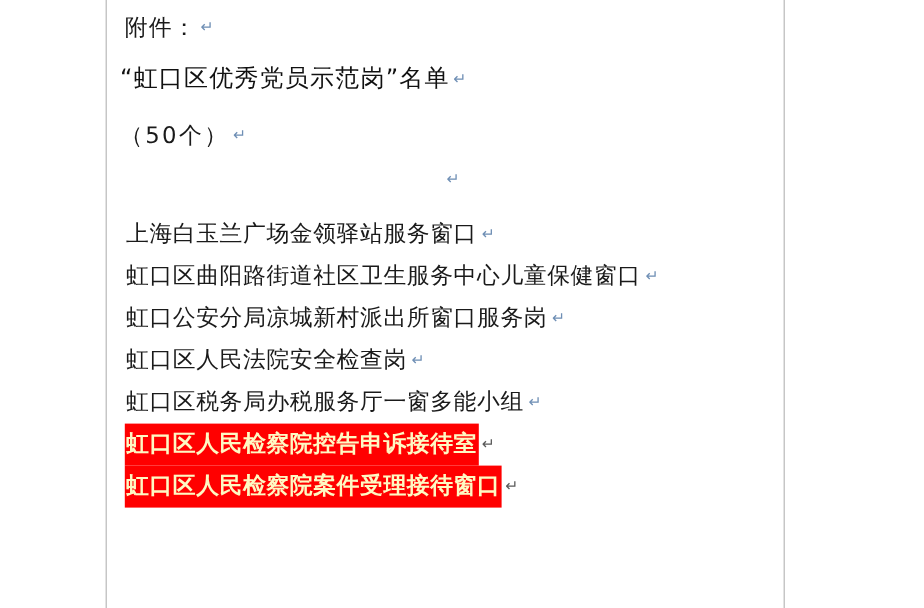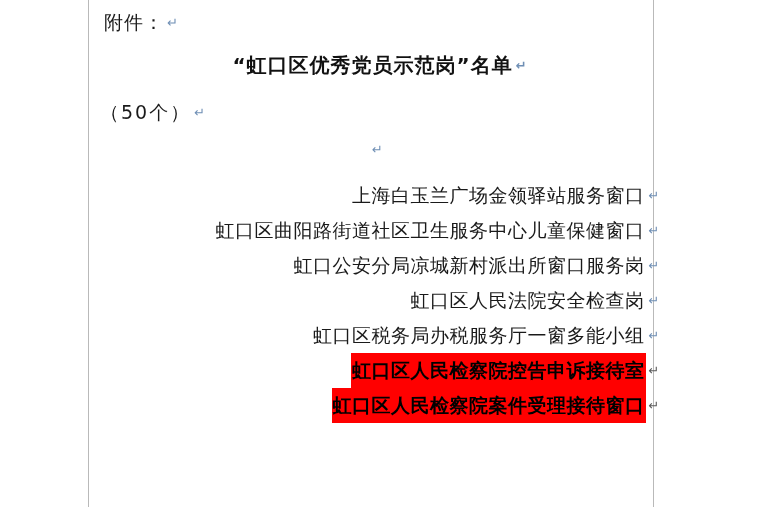--- a/index.html
+++ b/index.html
@@ -52,24 +52,24 @@
     color: #6f8fb5;
     font-size: 13px;
     vertical-align: 2px;
     margin-left: 3px;
   }
   .title {
     position: absolute;
     left: 0;
     top: 52px;
     width: 560px;
-    text-align: center;
+    text-align: left;
     font-family: "DejaVu Sans", "Liberation Sans", sans-serif;
     font-size: 20px;
-    font-weight: bold;
+    font-weight: normal;
     color: #111111;
     letter-spacing: 1px;
   }
   .subtitle {
     position: absolute;
     left: 0;
     top: 100px;
     width: 560px;
     font-size: 19px;
     color: #1a1a1a;
@@ -89,29 +89,28 @@
     width: 556px;
   }
   .list-item {
     position: relative;
     height: 35px;
     line-height: 35px;
     font-size: 19px;
     color: #1a1a1a;
     white-space: nowrap;
     letter-spacing: 0.5px;
-    text-align: right;
   }
   .list-item .txt {
     display: inline-block;
     padding: 0 1px;
   }
   .list-item.highlight .txt {
     background: #ff0000;
-    color: #000000;
+    color: #fef9c3;
     font-weight: bold;
   }
   .list-item.highlight .pilcrow {
     color: #5a5a5a;
   }
 </style>
 </head>
 <body>
 
 <div class="page">

